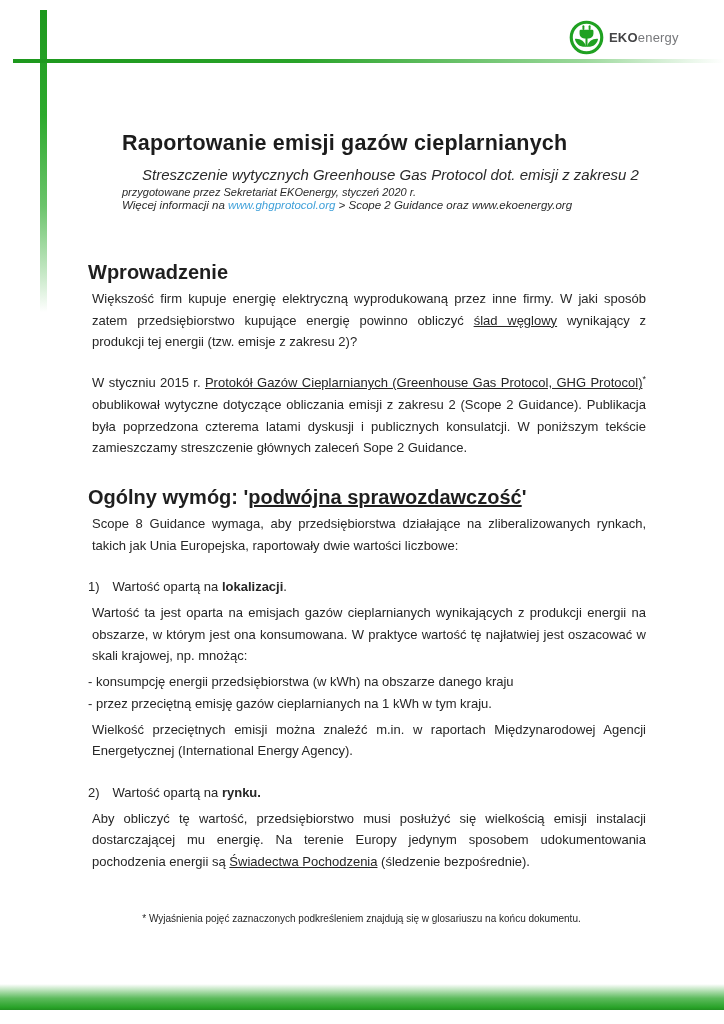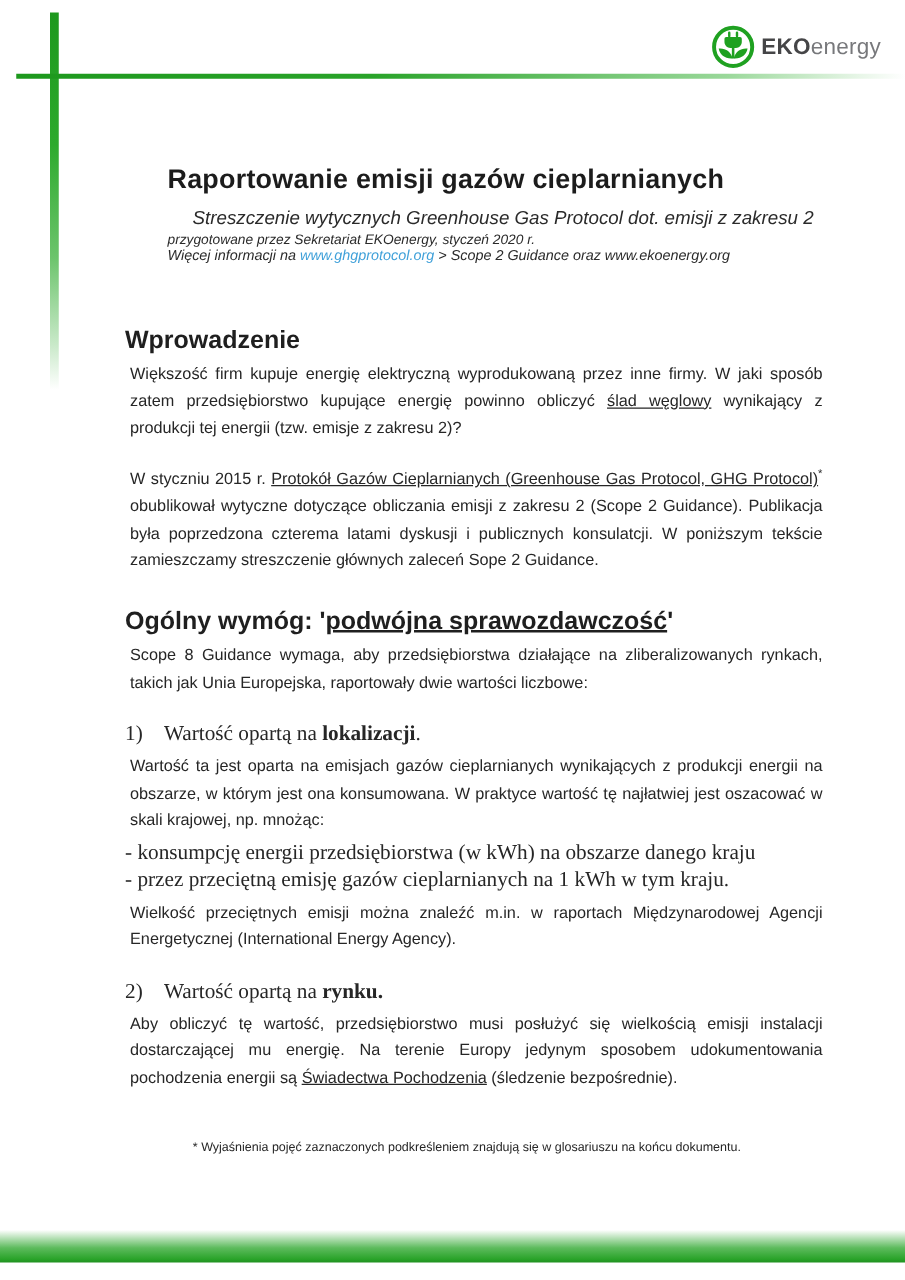--- a/index.html
+++ b/index.html
@@ -19,26 +19,26 @@
   .h-line{
     position:absolute;left:13px;top:59px;width:711px;height:4px;
     background:linear-gradient(to right,#1d981d 0%,#29a329 40%,#9ad89a 80%,#e8f6e8 95%,rgba(255,255,255,0) 100%);
   }
   
   .logo{
     position:absolute;left:568px;top:19px;
     display:flex;align-items:center;gap:4px;
   }
   .logo svg{display:block;}
-  .brand{font-size:18px;letter-spacing:0.2px;}
+  .brand{font-size:13px;letter-spacing:0.2px;}
   .brand .bold{font-weight:bold;color:#454547;}
   .brand .light{color:#77787b;}
   
   .content{
-    position:absolute;left:100px;top:130px;width:562px;
+    position:absolute;left:88px;top:130px;width:562px;
   }
   .title{
     margin-left:34px;
     font-size:21.5px;font-weight:bold;line-height:27px;color:#1c1c1c;
     letter-spacing:0.2px;
   }
   .subtitle{
     margin-left:54px;margin-top:9px;
     font-size:15px;font-style:italic;color:#2a2a2a;
   }
@@ -56,21 +56,21 @@
   }
   .sec-heading.first{margin-top:50px;}
   .sec-heading.second{margin-top:27px;}
   .para{
     font-size:13px;line-height:21.7px;text-align:justify;
     margin:4px;
   }
   .para.after-heading{margin-top:4px;}
   .para.spaced{margin-top:19px;}
   .item{margin-top:20px;}
-  .item .line{font-size:17px;line-height:21.7px;font-family:Liberation Serif, serif;}
+  .item .line{font-size:13px;line-height:21.7px;}
   .u{text-decoration:underline;}
   .b{font-weight:bold;}
   .link{color:#3fa0d9;}
   sup{font-size:9px;line-height:0;}
   .footnote{
     margin-top:40px;margin-left:-15px;
     font-size:10px;color:#262626;text-align:center;
   }
   
   .footer-band{

